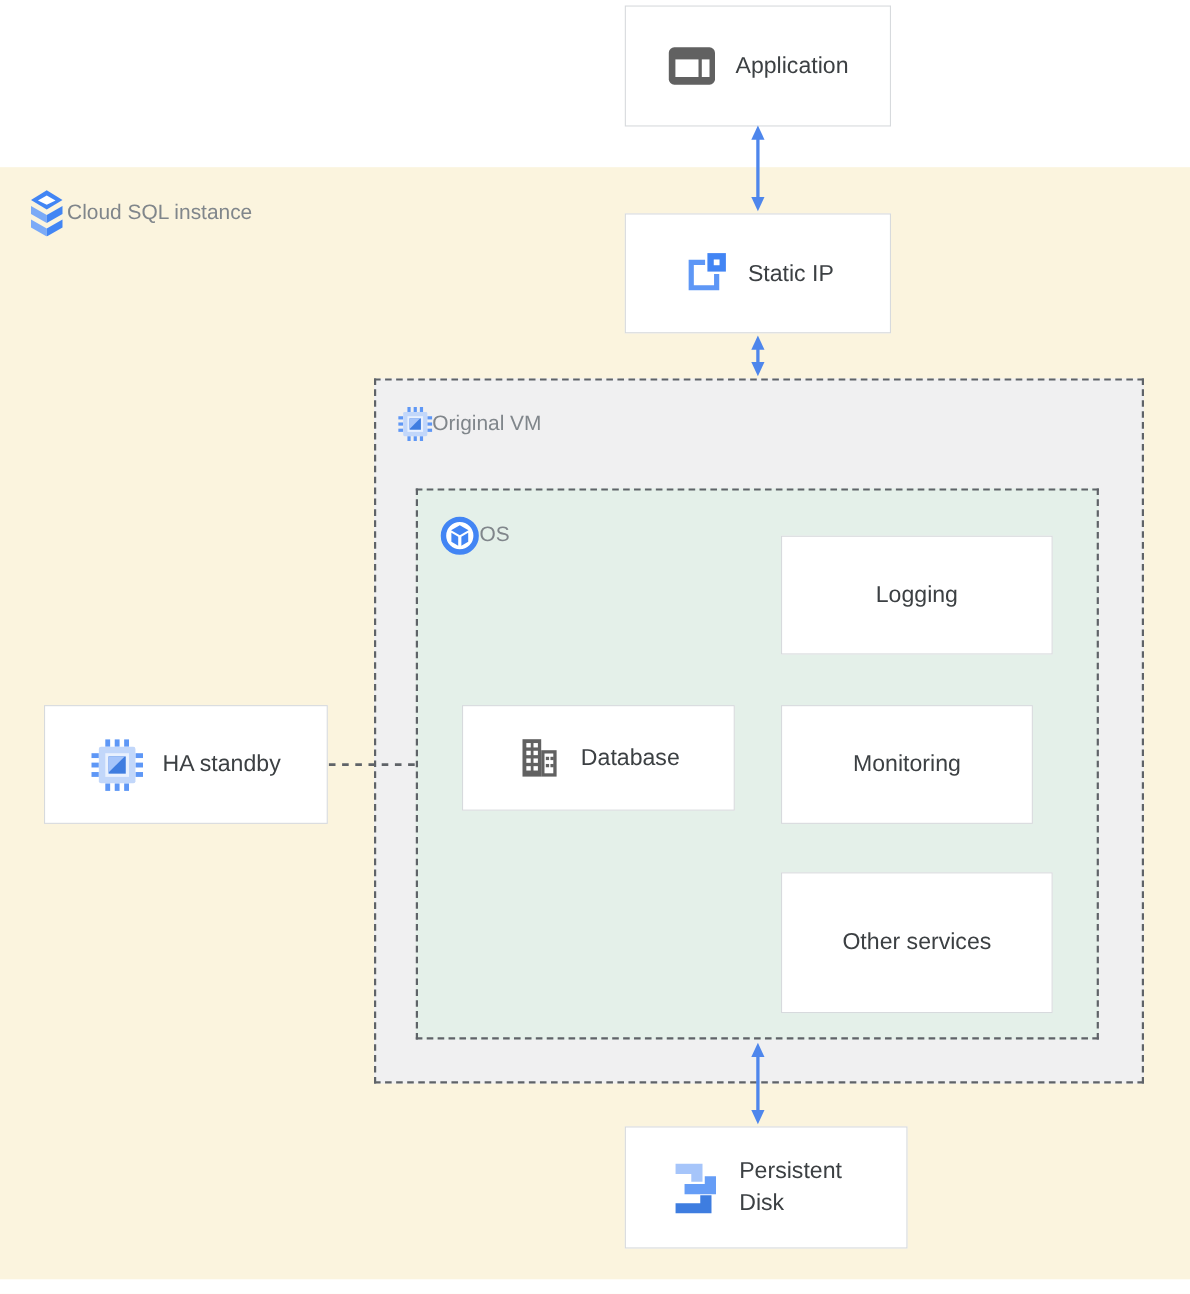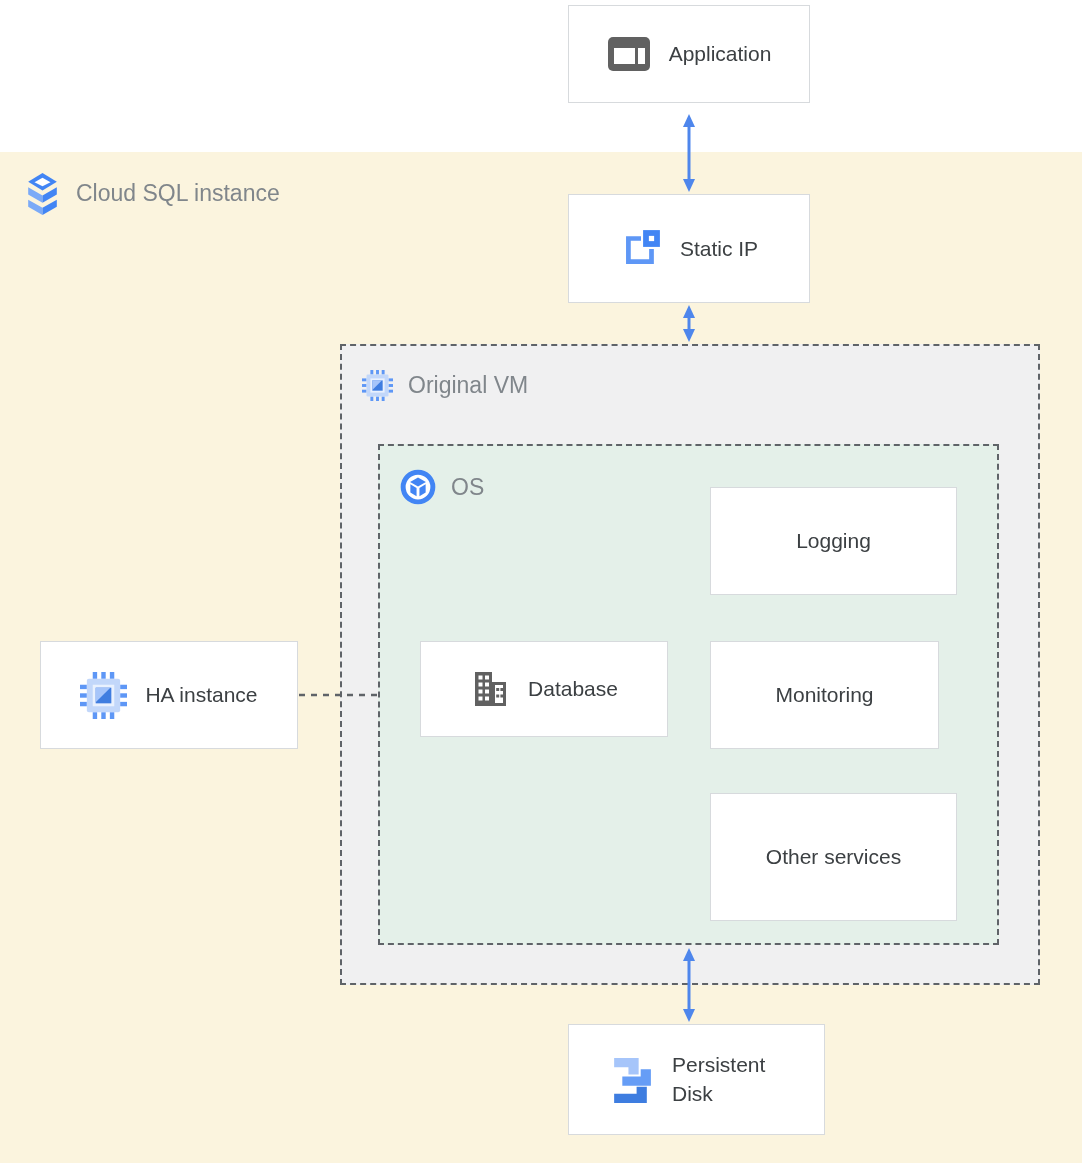--- a/index.html
+++ b/index.html
@@ -16,32 +16,32 @@
   .dashed-box { position:absolute; border:2px dashed var(--dashed-border-gray,#5F6368); box-sizing:border-box; }
   .vm-box { left:340px; top:344px; width:700px; height:641px; background:var(--vm-box-gray,#F0F0F1); }
   .os-box { left:378px; top:444px; width:621px; height:501px; background:var(--os-box-green,#E4F0E9); }
   .node {
     position:absolute; background:#ffffff;
     border:1px solid var(--node-border-gray,#D7DADD);
     box-sizing:border-box;
     display:flex; align-items:center; justify-content:center; gap:18px;
     font-size:21px; color:var(--node-text,#3C4043);
   }
-  .node-application   { left:568px; top:5px;    width:242px; height:98px; }
+  .node-application   { left:568px; top:5px;    width:242px; height:110px; }
   .node-static-ip     { left:568px; top:194px;  width:242px; height:109px; }
   .node-logging       { left:710px; top:487px;  width:247px; height:108px;align-items:center; }
   .node-database      { left:420px; top:641px;  width:248px; height:96px; }
   .node-monitoring    { left:710px; top:641px;  width:229px; height:108px; }
   .node-other         { left:710px; top:793px;  width:247px; height:128px; }
   .node-ha-standby    { left:40px;  top:641px;  width:258px; height:108px; }
   .node-pd            { left:568px; top:1024px; width:257px; height:111px; }
   .node-pd .node-label { width:112px; line-height:1.35; }
   .zone-label {
-    position:absolute; display:flex; align-items:center; gap:15px;
-    font-size:23px; color:var(--label-gray,#80868B); white-space:nowrap;
+    position:absolute; display:flex; align-items:center; 
+    font-size:19px; color:var(--label-gray,#80868B); white-space:nowrap;
   }
   .label-cloud-sql { left:24px;  top:172px; }
   .label-vm        { left:362px; top:370px; }
   .label-os        { left:400px; top:469px; }
   .icon { flex:0 0 auto; display:block; }
   .overlay { position:absolute; left:0; top:0; width:1082px; height:1176px; pointer-events:none; }
 </style>
 </head>
 <body>
 
@@ -166,21 +166,21 @@
           <rect x="0" y="30.5" width="7" height="4.5"></rect>
         <rect x="41" y="13" width="7" height="4.5"></rect>
           <rect x="41" y="21.75" width="7" height="4.5"></rect>
           <rect x="41" y="30.5" width="7" height="4.5"></rect>
       </g>
       <rect x="7" y="7" width="34" height="34" rx="2" fill="#C2D7FA"></rect>
       <rect x="13" y="13" width="22" height="22" fill="#E9F1FE"></rect>
       <rect x="16" y="16" width="16" height="16" fill="#3F7DE0"></rect>
       <polygon points="16,16 31,16 16,31" fill="#A6C5FA"></polygon>
     </svg>
-    <span class="node-label">HA instance</span>
+    <span class="node-label">HA standby</span>
   </div>
 
   <div class="node node-pd">
     <svg class="icon" width="45" height="49" viewBox="0 0 44 48">
       <path d="M5 3 H29 V19 H19 V12 H5 Z" fill="#A6C5FA"></path>
       <path d="M13 21 H31 V14 H41 V30 H13 Z" fill="#669DF6"></path>
       <path d="M5 38 H27 V31 H37 V47 H5 Z" fill="#3E7DE0"></path>
     </svg>
     <span class="node-label">Persistent Disk</span>
   </div>

